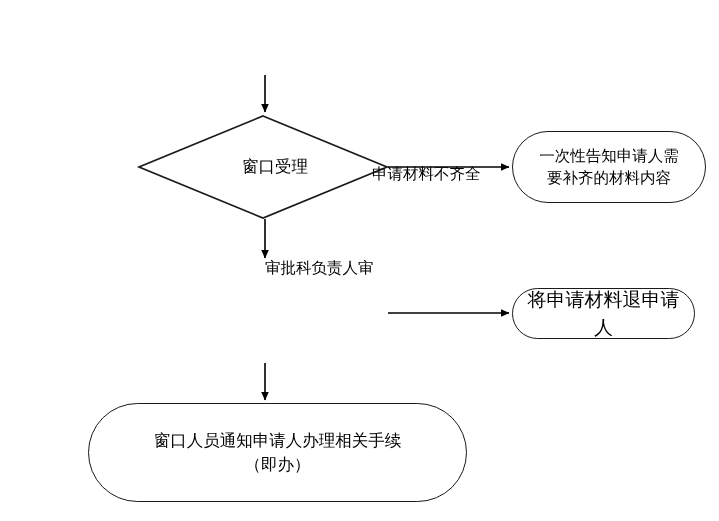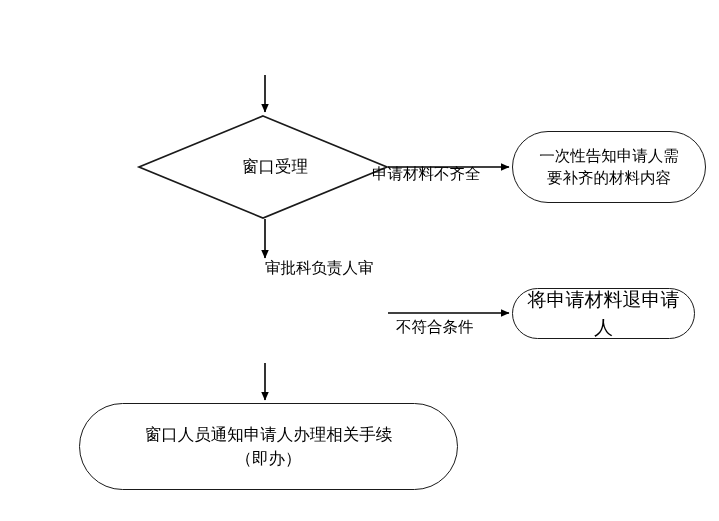--- a/index.html
+++ b/index.html
@@ -81,21 +81,21 @@
     left: 512px; top: 131px; width: 194px; height: 72px;
     font-size: 15.5px;
     padding: 7px 14px;
   }
   #node-return {
     left: 512px; top: 288px; width: 183px; height: 51px;
     font-size: 19px;
     padding: 0 10px;
   }
   #node-end {
-    left: 79px; top: 403px; width: 379px; height: 87px;
+    left: 88px; top: 403px; width: 379px; height: 99px;
     font-size: 16.5px;
   }
   #node-accept {
     left: 138px; top: 115px; width: 250px; height: 104px;
   }
   #node-accept .diamond-label { font-size: 16.5px; }
   #node-review {
     left: 138px; top: 261px; width: 250px; height: 102px;
   }
   #node-review .diamond-label { font-size: 16.5px; padding: 0 44px; }
@@ -141,15 +141,14 @@
 
   <div id="node-return" class="node terminator">将申请材料退申请人</div>
 
   <div id="node-end" class="node terminator">窗口人员通知申请人办理相关手续
 （即办）</div>
 
   <div id="label-incomplete" class="edge-label">申请材料不齐全</div>
 
   <div id="label-complete" class="edge-label">审批科负责人审</div>
 
-  <div id="label-unqualified" class="edge-label">不符合条件</div>
 
 </div>
 
 </body></html>

